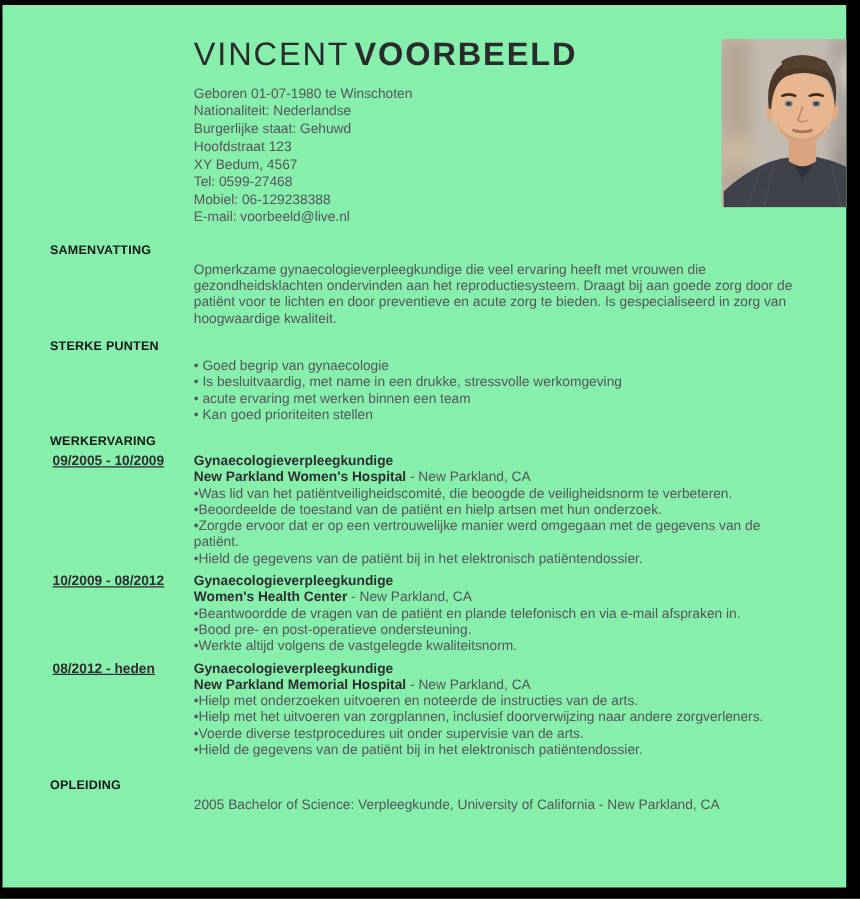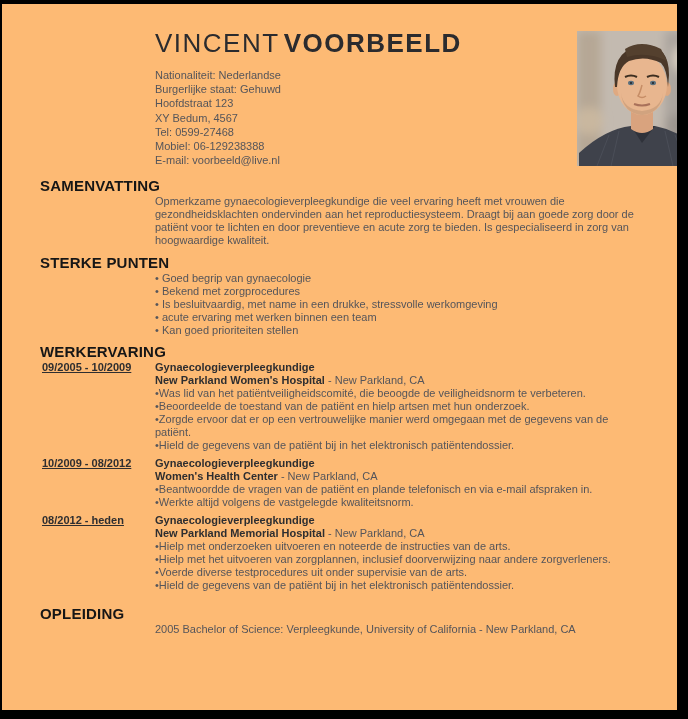--- a/index.html
+++ b/index.html
@@ -1,21 +1,21 @@
 <!DOCTYPE html>
 <html><head>
 <meta charset="utf-8">
 <style>
   * { box-sizing: border-box; margin: 0; padding: 0; }
   html, body { width: 688px; height: 719px; }
   body { background: #000; position: relative; font-family: "Liberation Sans", sans-serif; }
   .sheet {
     position: absolute;
     left: 2px; top: 4px; right: 11px; bottom: 9px;
-    background: #fdba74;
+    background: #86efac;
     color: #55555a;
     font-size: 11px;
     line-height: 13px;
     padding: 25px 38px 0 38px;
     overflow: hidden;
   }
   
   .hdr { position: relative; }
   h1 {
     margin: 0 0 11px 115px;
@@ -29,21 +29,21 @@
   .details { margin-left: 115px; }
   .details .dline { line-height: 14.2px; }
   .photo {
     position: absolute;
     left: 537px; top: 2px;
     width: 130px; height: 135px;
     overflow: hidden;
   }
   
   section h2 {
-    font-size: 15px;
+    font-size: 10px;
     font-weight: bold;
     letter-spacing: 0.2px;
     color: #161616;
     margin: 0 0 3px 0;
   }
   .sec-content { margin-left: 115px; }
   .sec-summary   { margin-top: 12px; }
   .sec-strengths { margin-top: 9px; }
   .sec-exp       { margin-top: 8px; }
   .sec-edu       { margin-top: 15px; }
@@ -67,20 +67,21 @@
 </head>
 <body>
 
 <div class="sheet">
 
   <div class="hdr">
     <h1>
       <span class="first">VINCENT</span><span class="last">VOORBEELD</span>
     </h1>
     <div class="details">
+      <div class="dline">Geboren 01-07-1980 te Winschoten</div>
       <div class="dline">Nationaliteit: Nederlandse</div>
       <div class="dline">Burgerlijke staat: Gehuwd</div>
       <div class="dline">Hoofdstraat 123</div>
       <div class="dline">XY Bedum, 4567</div>
       <div class="dline">Tel: 0599-27468</div>
       <div class="dline">Mobiel: 06-129238388</div>
       <div class="dline">E-mail: voorbeeld@live.nl</div>
     </div>
 
     <div class="photo">
@@ -141,21 +142,20 @@
     <div class="sec-content">
       <p class="summary-text">Opmerkzame gynaecologieverpleegkundige die veel ervaring heeft met vrouwen die gezondheidsklachten ondervinden aan het reproductiesysteem. Draagt bij aan goede zorg door de patiënt voor te lichten en door preventieve en acute zorg te bieden. Is gespecialiseerd in zorg van hoogwaardige kwaliteit.</p>
     </div>
   </section>
 
   <section class="sec-strengths">
     <h2>STERKE PUNTEN</h2>
     <div class="sec-content">
       <ul class="strengths">
         <li>Goed begrip van gynaecologie</li>
-        <li>Bekend met zorgprocedures</li>
         <li>Is besluitvaardig, met name in een drukke, stressvolle werkomgeving</li>
         <li>acute ervaring met werken binnen een team</li>
         <li>Kan goed prioriteiten stellen</li>
       </ul>
     </div>
   </section>
 
   <section class="sec-exp">
     <h2>WERKERVARING</h2>
 
@@ -179,20 +179,21 @@
     <div class="job">
       <span class="job-period">10/2009 - 08/2012</span>
       <div class="job-body">
         <span class="job-role">Gynaecologieverpleegkundige</span>
         <div class="job-emp-line">
           <span class="emp">Women's Health Center</span>
           <span class="loc">- New Parkland, CA</span>
         </div>
         <div class="bullets">
           <p>Beantwoordde de vragen van de patiënt en plande telefonisch en via e-mail afspraken in.</p>
+          <p>Bood pre- en post-operatieve ondersteuning.</p>
           <p>Werkte altijd volgens de vastgelegde kwaliteitsnorm.</p>
         </div>
       </div>
     </div>
 
     <div class="job">
       <span class="job-period">08/2012 - heden</span>
       <div class="job-body">
         <span class="job-role">Gynaecologieverpleegkundige</span>
         <div class="job-emp-line">

